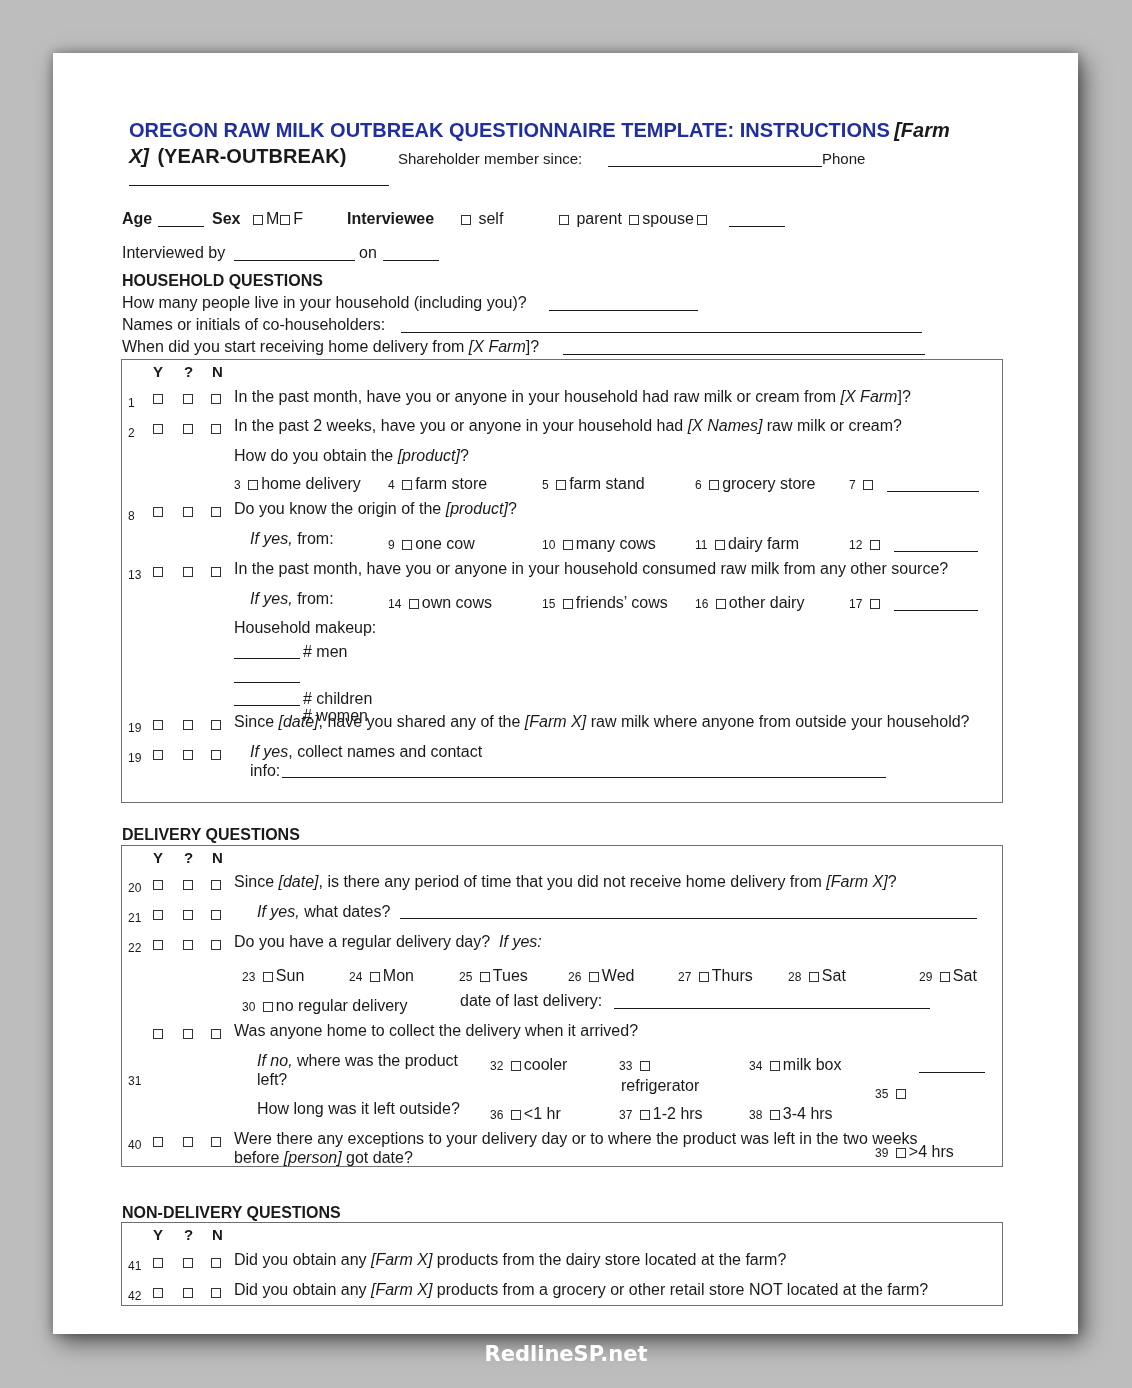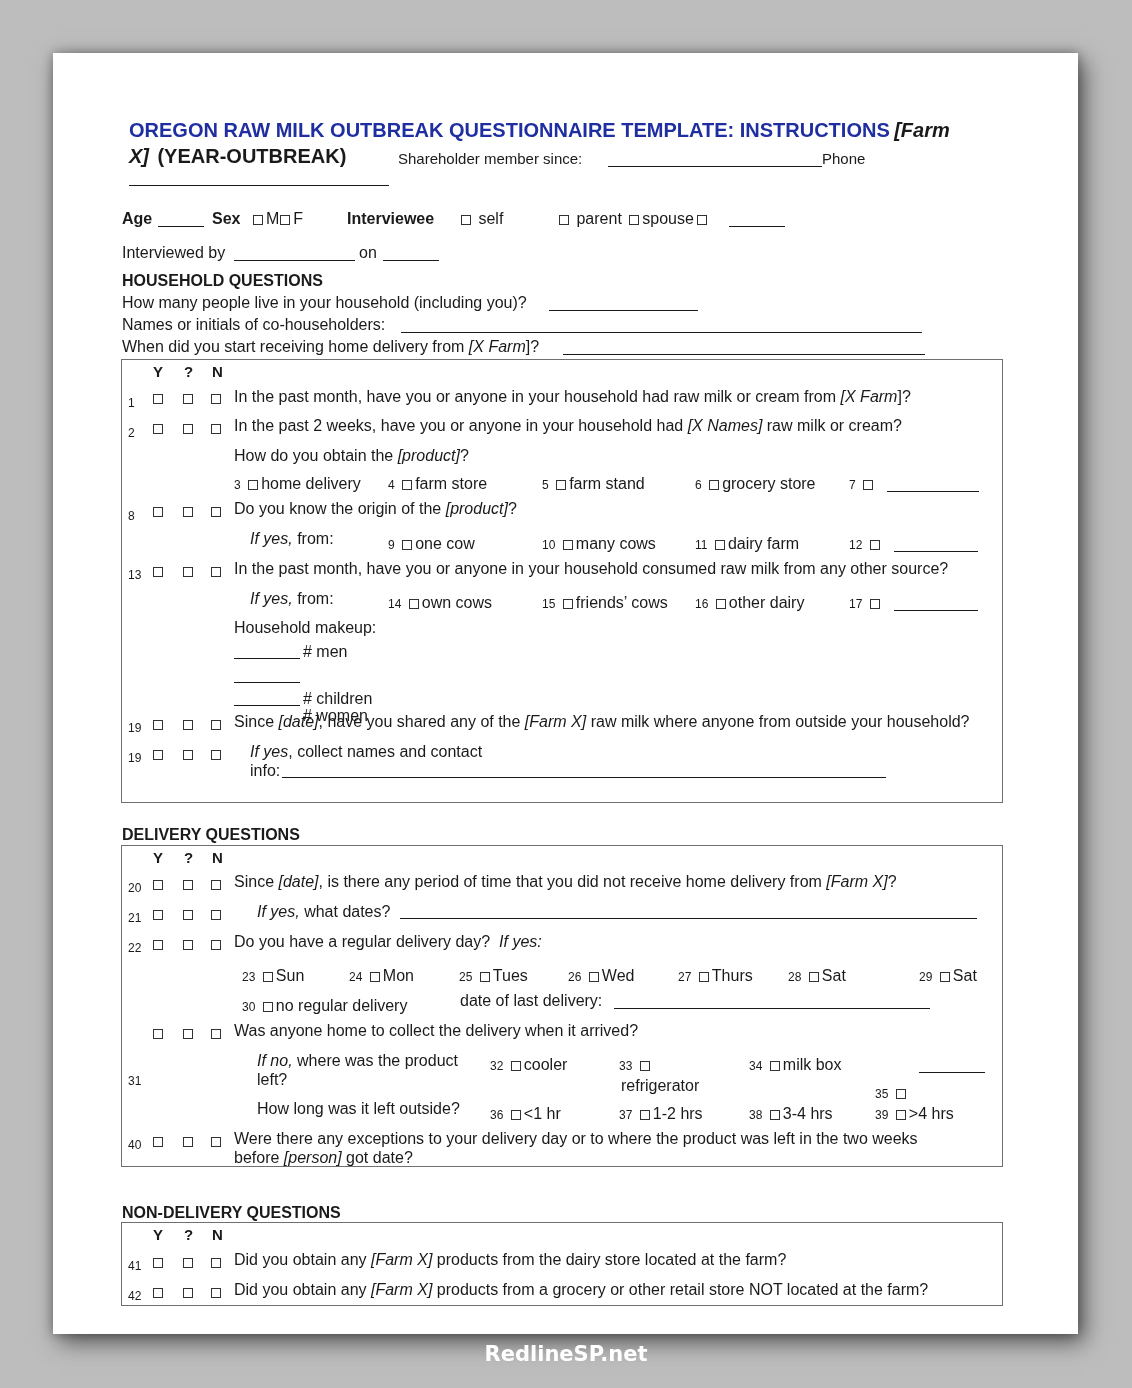--- a/index.html
+++ b/index.html
@@ -221,21 +221,21 @@
 <div class="abs t16" style="left:619px; top:1056px;"><span class="num">33</span> <span class="cb"></span></div>
 <div class="abs t16" style="left:621px; top:1077px;">refrigerator</div>
 <div class="abs t16" style="left:749px; top:1056px;"><span class="num">34</span> <span class="cb"></span><span>milk box</span></div>
 <div class="abs t16" style="left:875px; top:1056px;margin-top:28px;"><span class="num">35</span> <span class="cb"></span></div>
 <div class="hline" style="left:919px; top:1072px; width:66px;"></div>
 
 <div class="abs t16" style="left:257px; top:1100px;">How long was it left outside?</div>
 <div class="abs t16" style="left:490px; top:1105px;"><span class="num">36</span> <span class="cb"></span><span>&lt;1 hr</span></div>
 <div class="abs t16" style="left:619px; top:1105px;"><span class="num">37</span> <span class="cb"></span><span>1-2 hrs</span></div>
 <div class="abs t16" style="left:749px; top:1105px;"><span class="num">38</span> <span class="cb"></span><span>3-4 hrs</span></div>
-<div class="abs t16" style="left:875px; top:1105px;"><span class="num">39</span> <span class="cb"></span><span>&gt;4 hrs</span></div>
+<div class="abs t16" style="left:875px; top:1143px;"><span class="num">39</span> <span class="cb"></span><span>&gt;4 hrs</span></div>
 
 <div class="abs num" style="left:128px; top:1138px;">40</div>
 <span class="cb abs" style="left:153px; top:1137px;"></span>
 <span class="cb abs" style="left:183px; top:1137px;"></span>
 <span class="cb abs" style="left:211px; top:1137px;"></span>
 <div class="abs t16" style="left:234px; top:1130px;">Were there any exceptions to your delivery day or to where the product was left in the two weeks</div>
 <div class="abs t16" style="left:234px; top:1149px;"><span>before </span><span class="it">[person]</span><span> got date?</span></div>
 
 <div class="abs sec" style="left:122px; top:1204px;">NON-DELIVERY QUESTIONS</div>
 <div class="box" style="left:121px; top:1222px; width:880px; height:82px;"></div>

